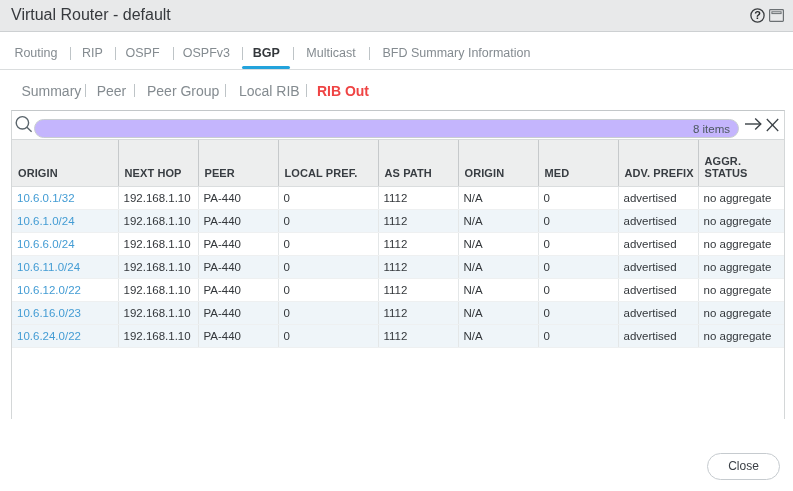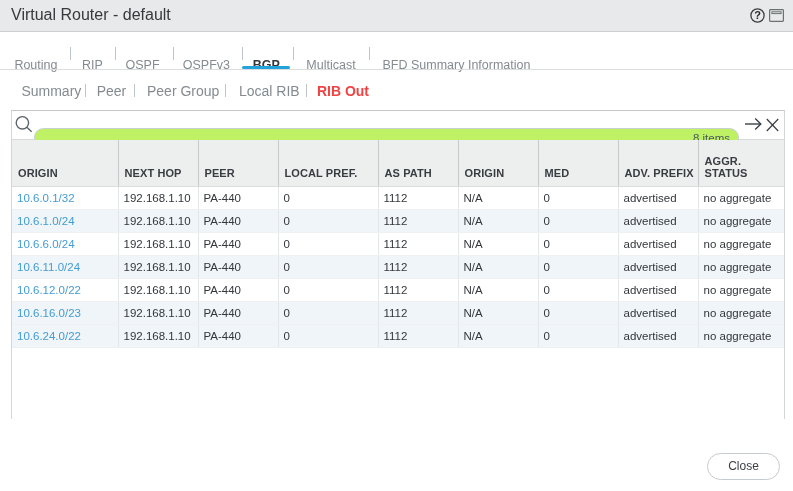--- a/index.html
+++ b/index.html
@@ -1,31 +1,31 @@
 <!DOCTYPE html>
 <html><head>
 <meta charset="utf-8">
 <style>
 *{box-sizing:border-box;margin:0;padding:0}
 html,body{width:793px;height:491px;font-family:"Liberation Sans",sans-serif;background:#fff;overflow:hidden;position:relative}
 .titlebar{position:absolute;left:0;top:0;width:793px;height:32px;background:#E8E9EA;border-bottom:1px solid #CDD0D2}
 .title{position:absolute;left:11px;top:6px;font-size:16px;color:#36393D}
 .ticons{position:absolute;right:9px;top:8px;display:flex;align-items:center;gap:4px}
 .tabs{position:absolute;left:0;top:46px;width:793px;height:16px;font-size:12.5px;color:#848B90;white-space:nowrap}
-.tabs span{position:absolute;top:12px}
+.tabs span{position:absolute;top:0}
 .tabs .sep,.subtabs .sep{position:absolute;width:1px;height:13px;top:1px;background:#BEC4C7}
 .tabs .active{color:#33373B;font-weight:bold}
 .tabline{position:absolute;left:0;top:69px;width:793px;height:1px;background:#DADDDE}
 .bgpline{position:absolute;left:242px;top:66px;width:48px;height:3px;background:#23A3DC;border-radius:2px}
 .subtabs{position:absolute;left:0;top:82.5px;width:638px;height:16px;font-size:14px;color:#848B90;white-space:nowrap}
 .subtabs span{position:absolute;top:0}
 .subtabs .active{color:#ef4444;font-weight:bold}
 .panel{position:absolute;left:11px;top:110px;width:774px;height:309px;border:1px solid #D4D7D8;border-top:1px solid #C3C7C9;border-bottom:none;background:#fff}
 .searchrow{position:absolute;left:0;top:0;width:772px;height:29px;border-bottom:1px solid #D7DADB;background:#fff}
-.pill{position:absolute;left:22px;top:17px;width:705px;height:19px;border:1px solid #C9CED1;border-radius:10px;background:#bef264}
+.pill{position:absolute;left:22px;top:8px;width:705px;height:19px;border:1px solid #C9CED1;border-radius:10px;background:#c4b5fd}
 .itemcount{position:absolute;right:8px;top:2.5px;font-size:11.5px;color:#4C5860}
 table{border-collapse:collapse;table-layout:fixed;width:772px;position:absolute;left:0;top:29px;font-size:11.5px}
 th{background:#EDEEEE;color:#383D42;font-weight:bold;font-size:11px;text-align:left;vertical-align:bottom;padding:15px 0 7px 6px;height:36px;border-right:1px solid #C6C9CB;letter-spacing:.1px;white-space:nowrap;border-bottom:1px solid #DADDDE}
 th:last-child{border-right:none}
 td{height:23px;padding:0 4px 0 5px;border-right:1px solid #E4E7E8;border-bottom:1px solid #EEF0F1;color:#33373B}
 td:last-child{border-right:none}
 tr.alt td{background:#EFF5F9}
 td.pfx{color:#439CD4}
 .closebtn{position:absolute;left:707px;top:453px;width:73px;height:27px;border:1px solid #C6CBCF;border-radius:13.5px;background:#fff;text-align:center;line-height:25px;font-size:12px;color:#3B4046}
 </style>

